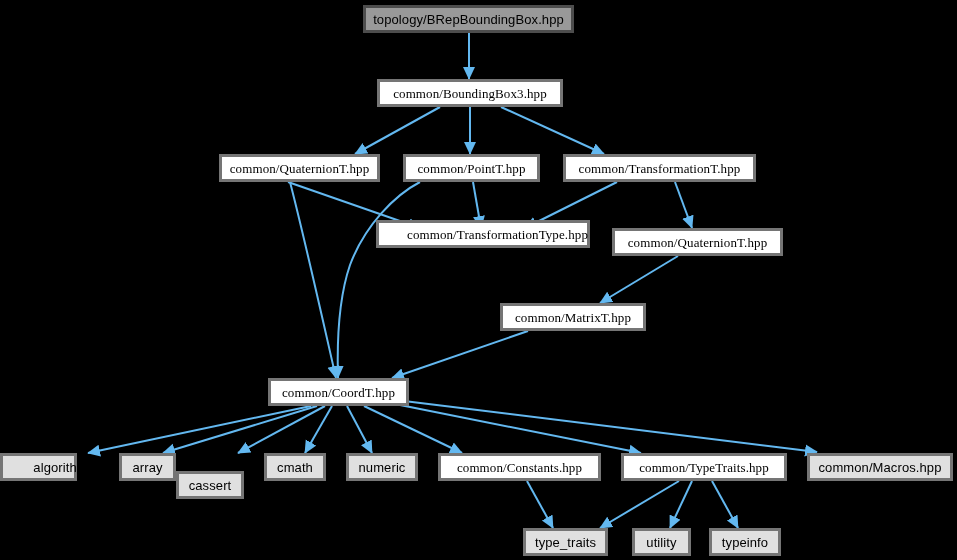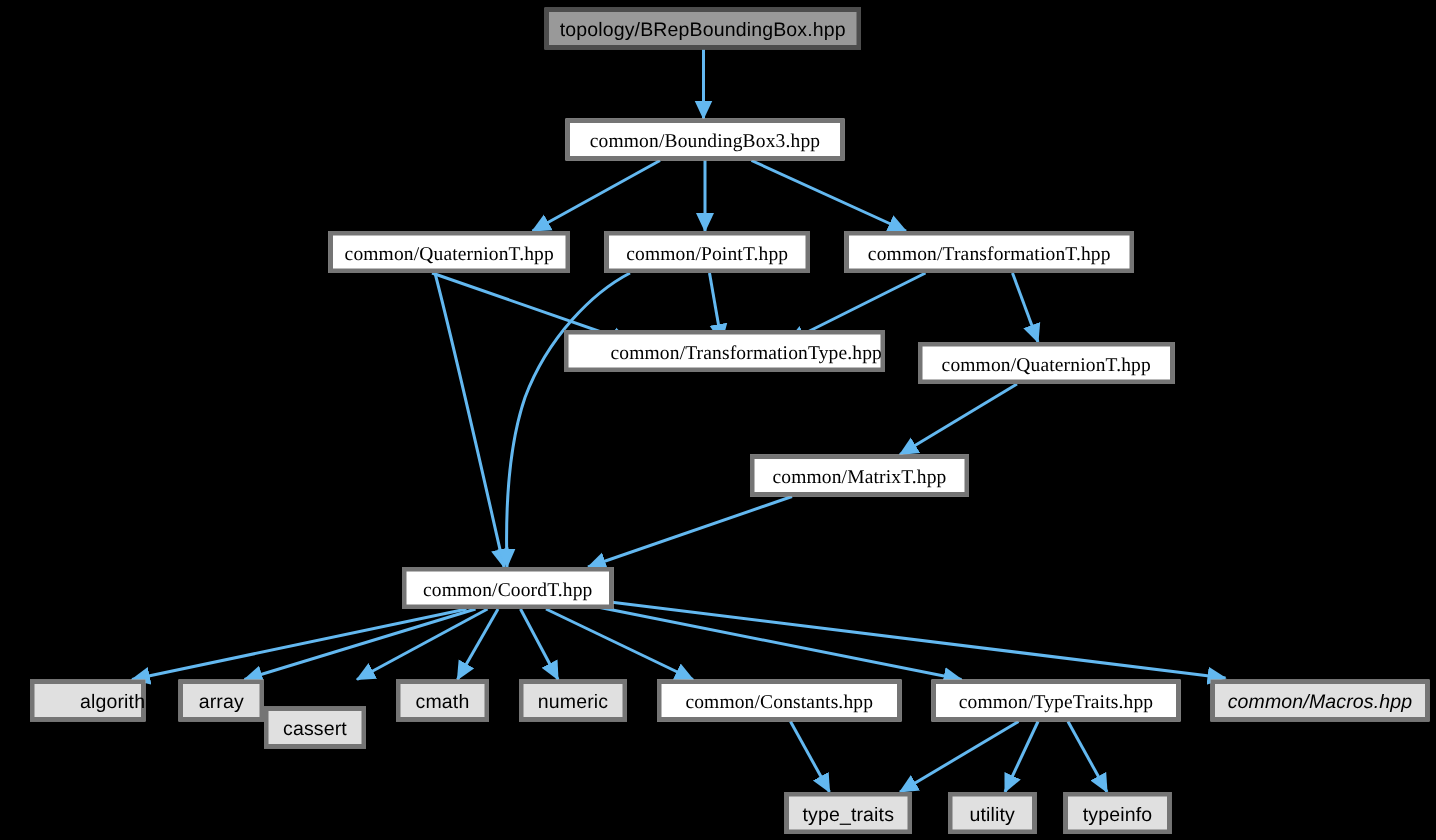--- a/index.html
+++ b/index.html
@@ -112,42 +112,42 @@
       </div>
       <div class="node project" style="left: 612px; top: 228px; width: 171px;">
         <span class="node-label">common/QuaternionT.hpp</span>
       </div>
       <div class="node project" style="left: 500px; top: 303px; width: 146px;">
         <span class="node-label">common/MatrixT.hpp</span>
       </div>
       <div class="node project" style="left: 268px; top: 378px; width: 141px;">
         <span class="node-label">common/CoordT.hpp</span>
       </div>
-      <div class="node leaf" style="left: 20px; top: 453px; width: 77px; padding-left: 44px;">
+      <div class="node leaf" style="left: 0; top: 453px; width: 77px; padding-left: 44px;">
         <span class="node-label">algorithm</span>
       </div>
       <div class="node leaf" style="left: 100px; top: 453px; width: 57px; margin-left: 19px;">
         <span class="node-label">array</span>
       </div>
       <div class="node leaf" style="left: 176px; top: 471px; width: 68px;">
         <span class="node-label">cassert</span>
       </div>
       <div class="node leaf" style="left: 264px; top: 453px; width: 62px;">
         <span class="node-label">cmath</span>
       </div>
       <div class="node leaf" style="left: 346px; top: 453px; width: 72px;">
         <span class="node-label">numeric</span>
       </div>
       <div class="node project" style="left: 438px; top: 453px; width: 163px; justify-content: center;">
         <span class="node-label">common/Constants.hpp</span>
       </div>
       <div class="node project" style="left: 621px; top: 453px; width: 166px;">
         <span class="node-label">common/TypeTraits.hpp</span>
       </div>
-      <div class="node leaf" style="left: 807px; top: 453px; width: 146px; font-style: italic;">
+      <div class="node leaf" style="left: 807px; top: 453px; width: 146px;">
         <span class="node-label">common/Macros.hpp</span>
       </div>
       <div class="node leaf" style="left: 523px; top: 528px; width: 85px;">
         <span class="node-label">type_traits</span>
       </div>
       <div class="node leaf" style="left: 632px; top: 528px; width: 59px;">
         <span class="node-label">utility</span>
       </div>
       <div class="node leaf" style="left: 709px; top: 528px; width: 72px;">
         <span class="node-label">typeinfo</span>

